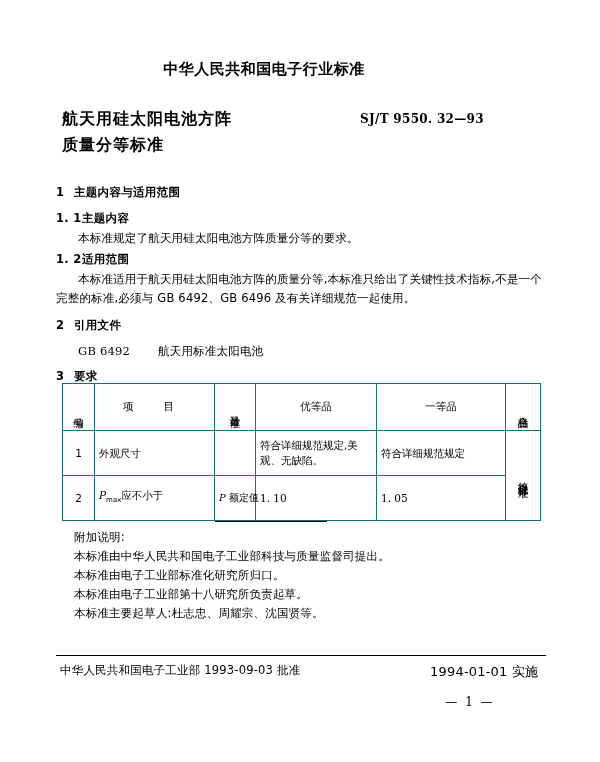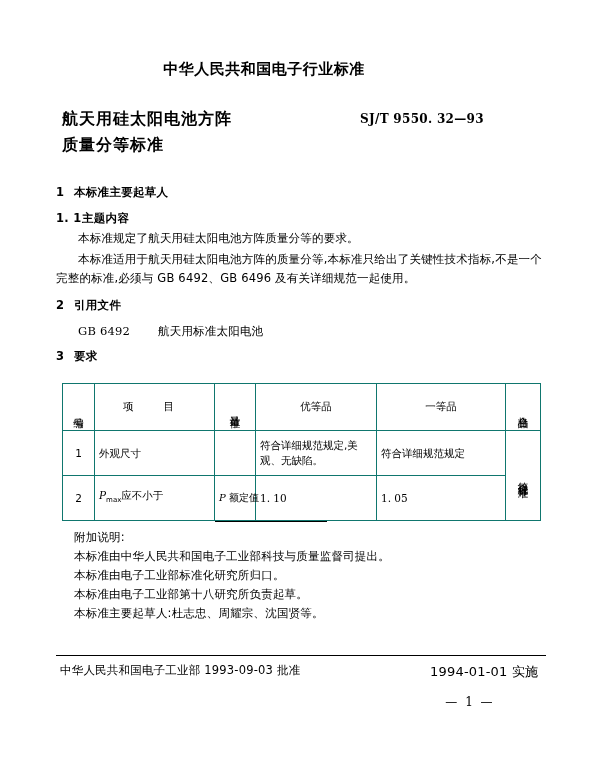--- a/index.html
+++ b/index.html
@@ -213,28 +213,31 @@
     <div class="doc-title">
       <div>航天用硅太阳电池方阵</div>
       <div>质量分等标准</div>
     </div>
     <div class="std-number">SJ/T 9550. 32—93</div>
   </div>
 
   <div class="body-area">
 
     <div class="clause-h1">
-      <span class="num">1</span><span>本标准主要起草人</span>
+      <span class="num">1</span><span>主题内容与适用范围</span>
     </div>
 
     <div class="clause-h2">
       <span class="num">1. 1</span><span>主题内容</span>
     </div>
     <div class="para">本标准规定了航天用硅太阳电池方阵质量分等的要求。</div>
 
+    <div class="clause-h2">
+      <span class="num">1. 2</span><span>适用范围</span>
+    </div>
     <div class="para flow">本标准适用于航天用硅太阳电池方阵的质量分等,本标准只给出了关键性技术指标,不是一个完整的标准,必须与 GB 6492、GB 6496 及有关详细规范一起使用。</div>
 
     <div class="spacer-sm"></div>
 
     <div class="clause-h1">
       <span class="num">2</span><span>引用文件</span>
     </div>
 
     <div class="ref-list">
       <div class="ref-item">

